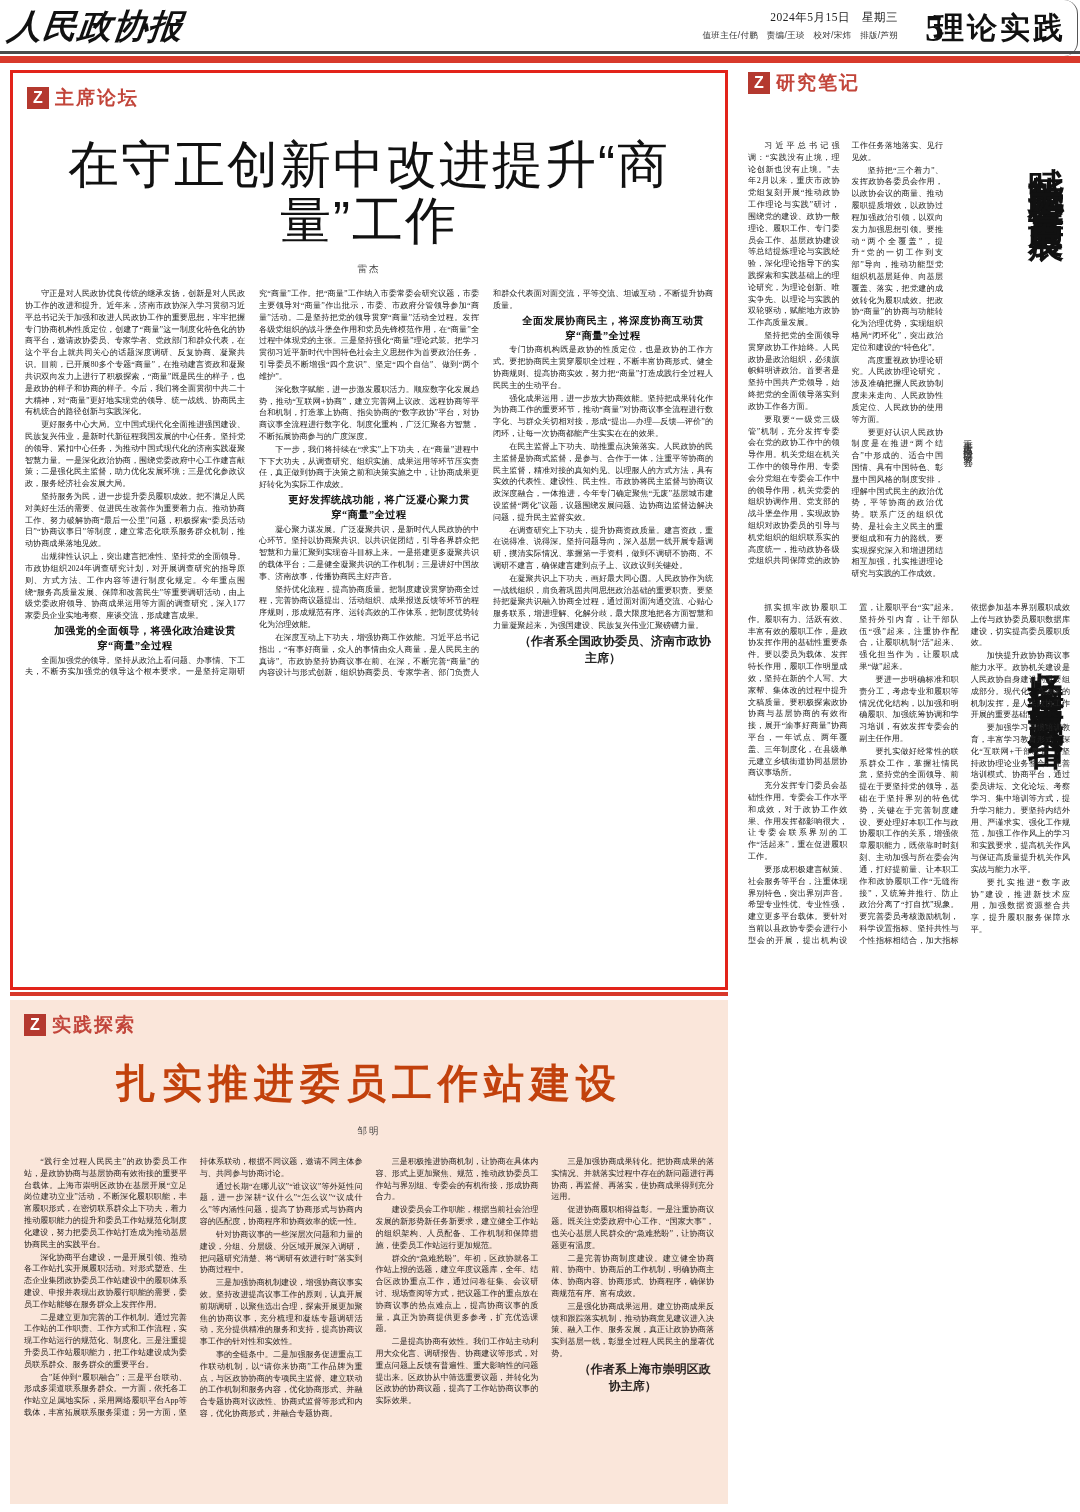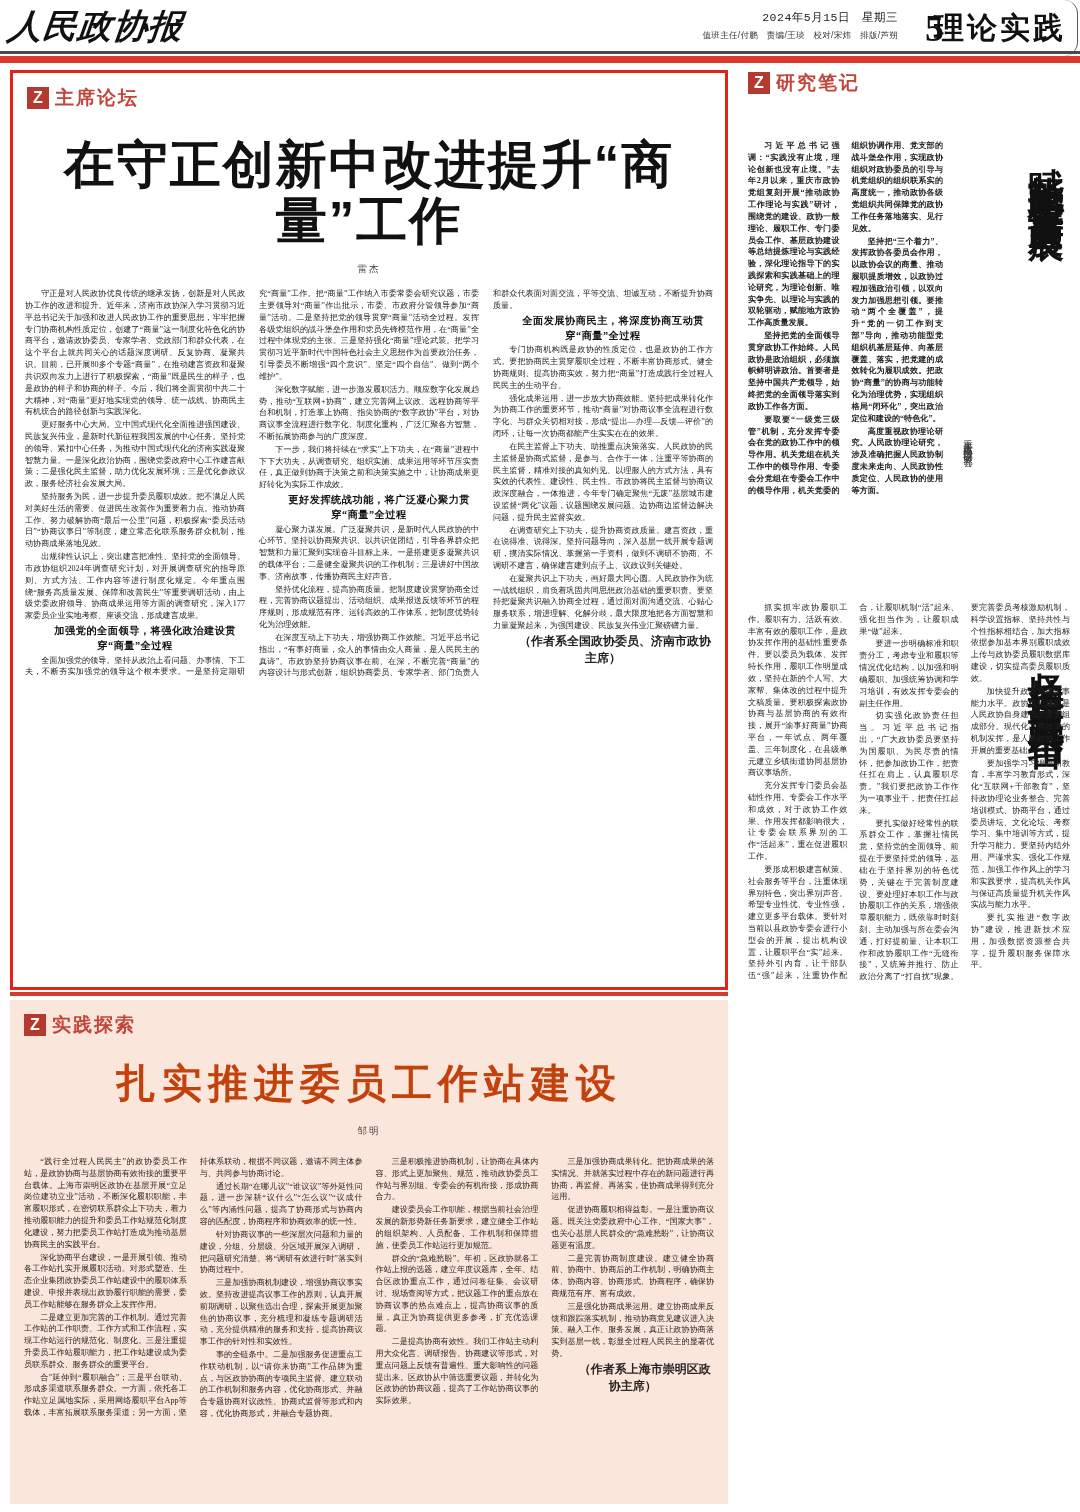--- a/index.html
+++ b/index.html
@@ -19,21 +19,21 @@
     position:absolute; left:8px; top:4px;
     font-family:"Liberation Serif",serif;
     font-weight:bold; font-size:34px; letter-spacing:1px;
     font-style:italic; color:#111;
     transform:skewX(-6deg);
   }
   .mast-right { position:absolute; right:0; top:0; height:56px; width:470px; }
   .mast-date {
     position:absolute; right:182px; top:10px;
     font-size:11.5px; letter-spacing:.5px; color:#222;
-    font-family:Liberation Mono, monospace; white-space:nowrap;
+    font-family:Liberation Serif, serif; white-space:nowrap;
   }
   .mast-credits {
     position:absolute; right:182px; top:30px;
     font-size:8.5px; letter-spacing:.3px; color:#333;
     font-family:"Liberation Sans",sans-serif; white-space:nowrap;
   }
   .mast-pageno {
     position:absolute; right:136px; top:2px;
     font-size:38px; font-weight:bold; color:#111;
     font-family:"Liberation Serif",serif; line-height:52px;
@@ -64,21 +64,21 @@
   }
 
   
   .art-main {
     position:absolute; left:10px; top:70px; width:718px; height:920px;
     border:3px solid #e2231a; background:#fff; padding:10px 12px 8px 12px;
   }
   .art-main .head-row { padding:2px 0 4px 2px; }
   .art-main h1 {
     margin:22px 0 0 0; text-align:center;
-    font-size:51px; font-weight:bold; letter-spacing:2px; color:#111;
+    font-size:51px; font-weight:normal; letter-spacing:2px; color:#111;
     font-family:"Liberation Sans","DejaVu Sans",sans-serif;
     line-height:1.1;
   }
   .byline-c { text-align:center; font-size:9.5px; color:#444; margin-top:14px; letter-spacing:2px; }
 
   .cols3 {
     margin-top:12px;
     column-count:3; column-gap:14px; column-rule:none;
     height:700px;
     font-size:8.1px; line-height:1.46; text-align:justify; color:#232323;
@@ -111,21 +111,21 @@
   .vbyline {
     position:absolute; right:96px; top:330px;
     writing-mode:vertical-rl; text-orientation:upright;
     font-size:9.5px; letter-spacing:2px; color:#333;
   }
   .rbody {
     position:absolute; left:0; top:38px; width:195px; height:855px;
     column-count:2; column-gap:12px;
     font-size:8.1px; line-height:1.46; text-align:justify; color:#232323;
   }
-  .rbody p { margin:0 0 1px 0; text-indent:2em;font-weight:bold; }
+  .rbody p { margin:0 0 1px 0; text-indent:2em; }
   .rbody-full {
     position:absolute; left:0; top:500px; width:322px; height:430px;
     column-count:3; column-gap:12px;
     font-size:8.1px; line-height:1.46; text-align:justify; color:#232323;
   }
   .rbody-full p { margin:0 0 1px 0; text-indent:2em; }
 
   
   .art-bottom {
     position:absolute; left:10px; top:1000px; width:718px; height:504px;
@@ -207,28 +207,28 @@
       <span class="vline">赋能政协工作高质量发展</span>
     </div>
     <div class="vbyline">重庆市政协理论研究会</div>
 
     <div class="rbody">
       <p>习近平总书记强调：“实践没有止境，理论创新也没有止境。”去年2月以来，重庆市政协党组复刻开展“推动政协工作理论与实践”研讨，围绕党的建设、政协一般理论、履职工作、专门委员会工作、基层政协建设等总结提炼理论与实践经验，深化理论指导下的实践探索和实践基础上的理论研究，为理论创新、唯实争先、以理论与实践的双轮驱动，赋能地方政协工作高质量发展。</p>
       <p>坚持把党的全面领导贯穿政协工作始终。人民政协是政治组织，必须旗帜鲜明讲政治。首要者是坚持中国共产党领导，始终把党的全面领导落实到政协工作各方面。</p>
       <p>要取要“一级党三级管”机制，充分发挥专委会在党的政协工作中的领导作用。机关党组在机关工作中的领导作用、专委会分党组在专委会工作中的领导作用，机关党委的组织协调作用、党支部的战斗堡垒作用，实现政协组织对政协委员的引导与机党组织的组织联系实的高度统一，推动政协各级党组织共同保障党的政协工作任务落地落实、见行见效。</p>
       <p>坚持把“三个着力”、发挥政协各委员会作用，以政协会议的商量、推动履职提质增效，以政协过程加强政治引领，以双向发力加强思想引领。要推动“两个全覆盖”，提升“党的一切工作到支部”导向，推动功能型党组织机基层延伸、向基层覆盖、落实，把党建的成效转化为履职成效。把政协“商量”的协商与功能转化为治理优势，实现组织格局“闭环化”，突出政治定位和建设的“特色化”。</p>
       <p>高度重视政协理论研究。人民政协理论研究，涉及准确把握人民政协制度未来走向、人民政协性质定位、人民政协的使用等方面。</p>
+      <p>要更好认识人民政协制度是在推进“两个结合”中形成的、适合中国国情、具有中国特色、彰显中国风格的制度安排，理解中国式民主的政治优势，平等协商的政治优势。联系广泛的组织优势、是社会主义民主的重要组成和有力的路线。要实现探究深入和增进团结相互加强，扎实推进理论研究与实践的工作成效。</p>
     </div>
 
     <div class="rbody-full">
       <p>抓实抓牢政协履职工作。履职有力、活跃有效、丰富有效的履职工作，是政协发挥作用的基础性重要条件。要以委员为载体、发挥特长作用，履职工作明显成效，坚持在新的个人写、大家帮、集体改的过程中提升文稿质量。要积极探索政协协商与基层协商的有效衔接，展开“渝事好商量”协商平台，一年试点、两年覆盖、三年制度化，在县级单元建立乡镇街道协同基层协商议事场所。</p>
       <p>充分发挥专门委员会基础性作用。专委会工作水平和成效，对于政协工作效果、作用发挥都影响很大，让专委会联系界别的工作“活起来”，重在促进履职工作。</p>
       <p>要形成积极建言献策、社会服务等平台，注重体现界别特色，突出界别声音。希望专业性优、专业性强，建立更多平台载体。要针对当前以县政协专委会进行小型会的开展，提出机构设置，让履职平台“实”起来。坚持外引内育，让干部队伍“强”起来，注重协作配合，让履职机制“活”起来、强化担当作为，让履职成果“做”起来。</p>
       <p>要进一步明确标准和职责分工，考虑专业和履职等情况优化结构，以加强和明确履职、加强统筹协调和学习培训，有效发挥专委会的副主任作用。</p>
-      <p>切实强化政协责任担当。习近平总书记指出，“广大政协委员要坚持为国履职、为民尽责的情怀，把参加政协工作，把责任扛在肩上，认真履职尽责。”我们要把政协工作作为一项事业干，把责任扛起来。</p>
       <p>要扎实做好经常性的联系群众工作，掌握社情民意，坚持党的全面领导、前提在于要坚持党的领导，基础在于坚持界别的特色优势，关键在于完善制度建设、要处理好本职工作与政协履职工作的关系，增强依章履职能力，既依靠时时刻刻、主动加强与所在委会沟通，打好提前量、让本职工作和政协履职工作“无缝衔接”，又统筹并推行、防止政治分离了“打自扰”现象。要完善委员考核激励机制，科学设置指标、坚持共性与个性指标相结合，加大指标依据参加基本界别履职成效上传与政协委员履职数据库建设，切实提高委员履职质效。</p>
       <p>加快提升政协协商议事能力水平。政协机关建设是人民政协自身建设的重要组成部分。现代化、高效率的机制发挥，是人民政协工作开展的重要基础。</p>
       <p>要加强学习习惯培训教育，丰富学习教育形式，深化“互联网+干部教育”，坚持政协理论业务整合、完善培训模式、协商平台，通过委员讲坛、文化论坛、考察学习、集中培训等方式，提升学习能力。要坚持内结外用、严谨求实、强化工作规范，加强工作作风上的学习和实践要求，提高机关作风与保证高质量提升机关作风实战与能力水平。</p>
       <p>要扎实推进“数字政协”建设，推进新技术应用，加强数据资源整合共享，提升履职服务保障水平。</p>
     </div>
   </div>
 </div>
 
 <div class="divider-red"></div>
 <div class="art-bottom">

